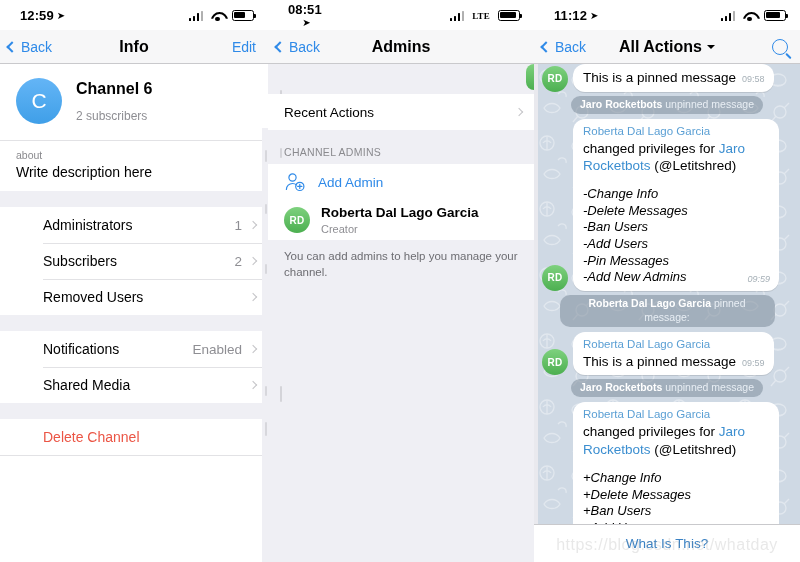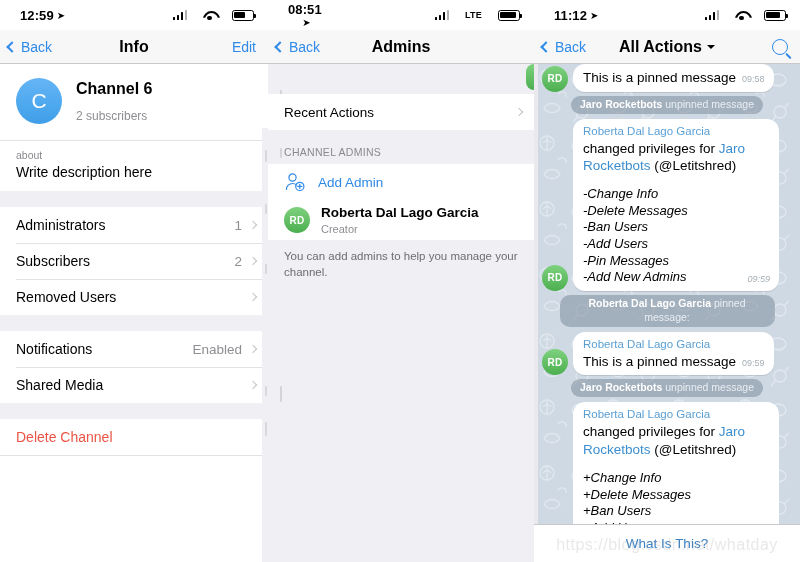--- a/index.html
+++ b/index.html
@@ -19,21 +19,21 @@
 
   
   .statusbar {
     height: 30px; display: flex; align-items: center;
     justify-content: space-between;
     padding: 0 14px 0 20px;
     background: #fff; position: relative; z-index: 5;
   }
   .sb-time { font-size: 13px; font-weight: bold; color: #000; letter-spacing: .1px; }
   .sb-loc { font-size: 10px; margin-left: 3px; display:inline-block; transform: rotate(0deg); }
-  .sb-right { display: flex; align-items: flex-start; gap: 16px; }
+  .sb-right { display: flex; align-items: flex-end; gap: 8px; font-family: Liberation Serif, serif; }
   .bars { display: flex; align-items: flex-end; gap: 1.5px; height: 10px; }
   .bars i { display:block; width: 2.5px; background: #000; border-radius: .5px; }
   .bars i:nth-child(1){ height: 3px; }
   .bars i:nth-child(2){ height: 5px; }
   .bars i:nth-child(3){ height: 7.5px; }
   .bars i:nth-child(4){ height: 10px; }
   .bars.dim i:nth-child(4){ background:#b0b0b0; }
   .lte { font-size: 9px; font-weight: bold; color:#000; letter-spacing:.2px;}
   .wifi { width: 13px; height: 10px; position: relative; }
   .wifi::before{
@@ -82,21 +82,21 @@
     flex:0 0 auto; margin-right:14px; font-weight:400;
   }
   .hdr-name { font-size:16px; font-weight:bold; color:#000; line-height:1.25;}
   .hdr-sub { font-size:12px; color:#8e8e93; margin-top:10px;}
   .sep { height:16px; background:#efeff4; }
   .about-row { background:#fff; padding:7px 16px 11px 16px;}
   .about-label { font-size:10.5px; color:#8a8a8e; line-height:1.5; }
   .about-val { font-size:14px; color:#000; margin-top:1px; }
   .row {
     background:#fff; height:36px; display:flex; align-items:center;
-    padding:0 12px 0 16px; position:relative;
+    padding:0 12px 0 16px; position:relative;margin-left:27px;
   }
   .row + .row::before{
     content:""; position:absolute; left:16px; right:0; top:0; height:0.5px; background:#e2e2e5;
   }
   .row-label { font-size:14px; color:#000; flex:1; }
   .row-label.danger { color:#eb5545; }
   .row-val { font-size:13.5px; color:#8e8e93; margin-right:8px; }
   .chev-r { width:6px;height:6px;border-top:1.6px solid #c4c4c7;border-right:1.6px solid #c4c4c7;
     transform:rotate(45deg); }
   .hairline { height:0.5px; background:#e2e2e5; }

